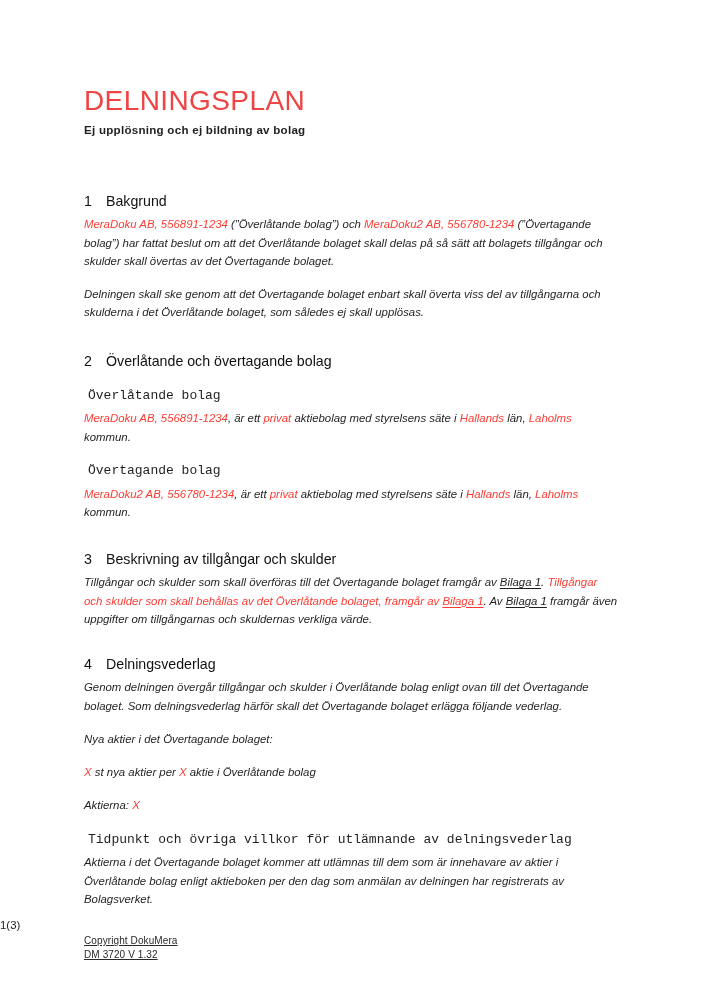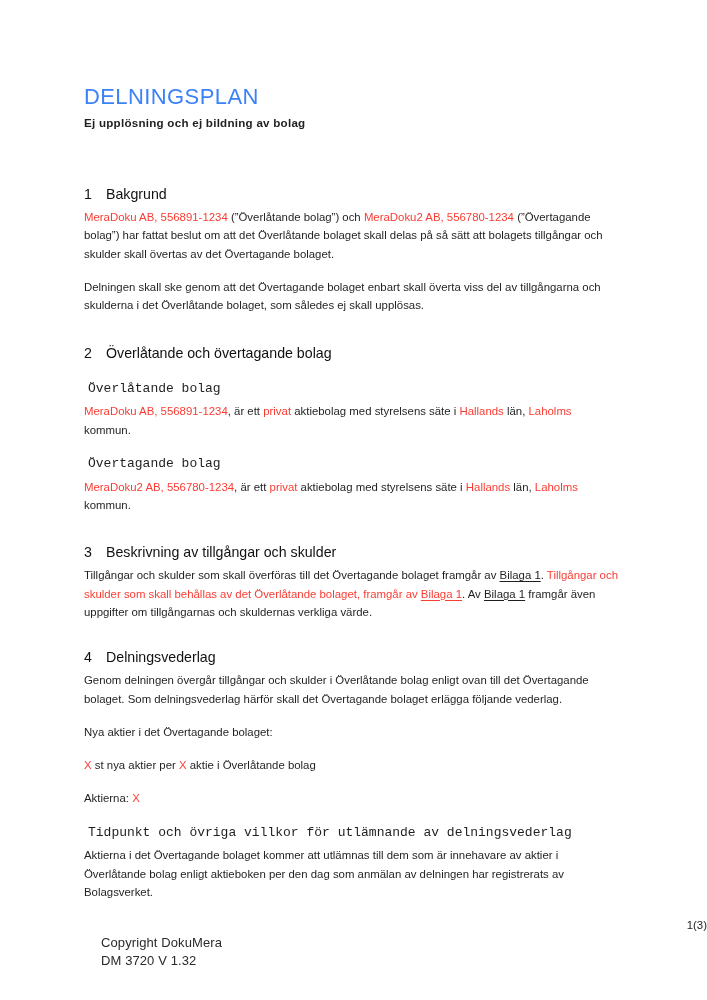--- a/index.html
+++ b/index.html
@@ -26,24 +26,24 @@
 
   .content {
     position: absolute;
     left: 84px;
     top: 84px;
     width: 534px;
   }
 
   
   .doc-title {
-    font-size: 22px;
+    font-size: 28px;
     font-weight: 400;
     letter-spacing: 0.4px;
-    color: #3b82f6;
+    color: #ef4444;
     margin: 0 0 5px 0;
     line-height: 1.18;
   }
   .doc-subtitle {
     font-size: 11.6px;
     font-weight: 700;
     color: #1f1f1f;
     letter-spacing: 0.25px;
     margin: 0;
     line-height: 1.3;
@@ -74,52 +74,54 @@
   }
   .sec-title { display: inline-block; }
 
   
   p.body {
     font-size: 11.4px;
     line-height: 1.60;
     color: #1f1f1f;
     margin: 0 0 0 0;
     text-align: left;
+    font-style: italic;
   }
   p.gap { margin-top: 15px; }
 
   .subhead {
     font-size: 13px;
     line-height: 1.60;
     color: #1f1f1f;
     margin: 15px 0 3px 4px;
     font-family: Liberation Mono, monospace;
   }
 
   .red { color: #fa3c33; }
   .u { text-decoration: underline; text-underline-offset: 1.5px; margin-top: 9px; }
 
   
   .pageno {
     position: absolute;
     left: 0;
-    right: 0;
+    right: 16px;
     top: 919px;
-    text-align: right;
+    text-align: left;
     font-size: 11.4px;
     color: #1f1f1f;
   }
   .footer {
     position: absolute;
-    left: 101px;
+    left: 84px;
     top: 934px;
-    font-size: 13px;
+    font-size: 10px;
     line-height: 1.42;
     color: #2a2a2a;
     letter-spacing: 0.1px;
+    text-decoration: underline;
   }
   .footer div { white-space: nowrap; }
 </style>
 </head>
 <body>
 
 <div class="page">
   <div class="content">
 
     <h1 class="doc-title">DELNINGSPLAN</h1>

